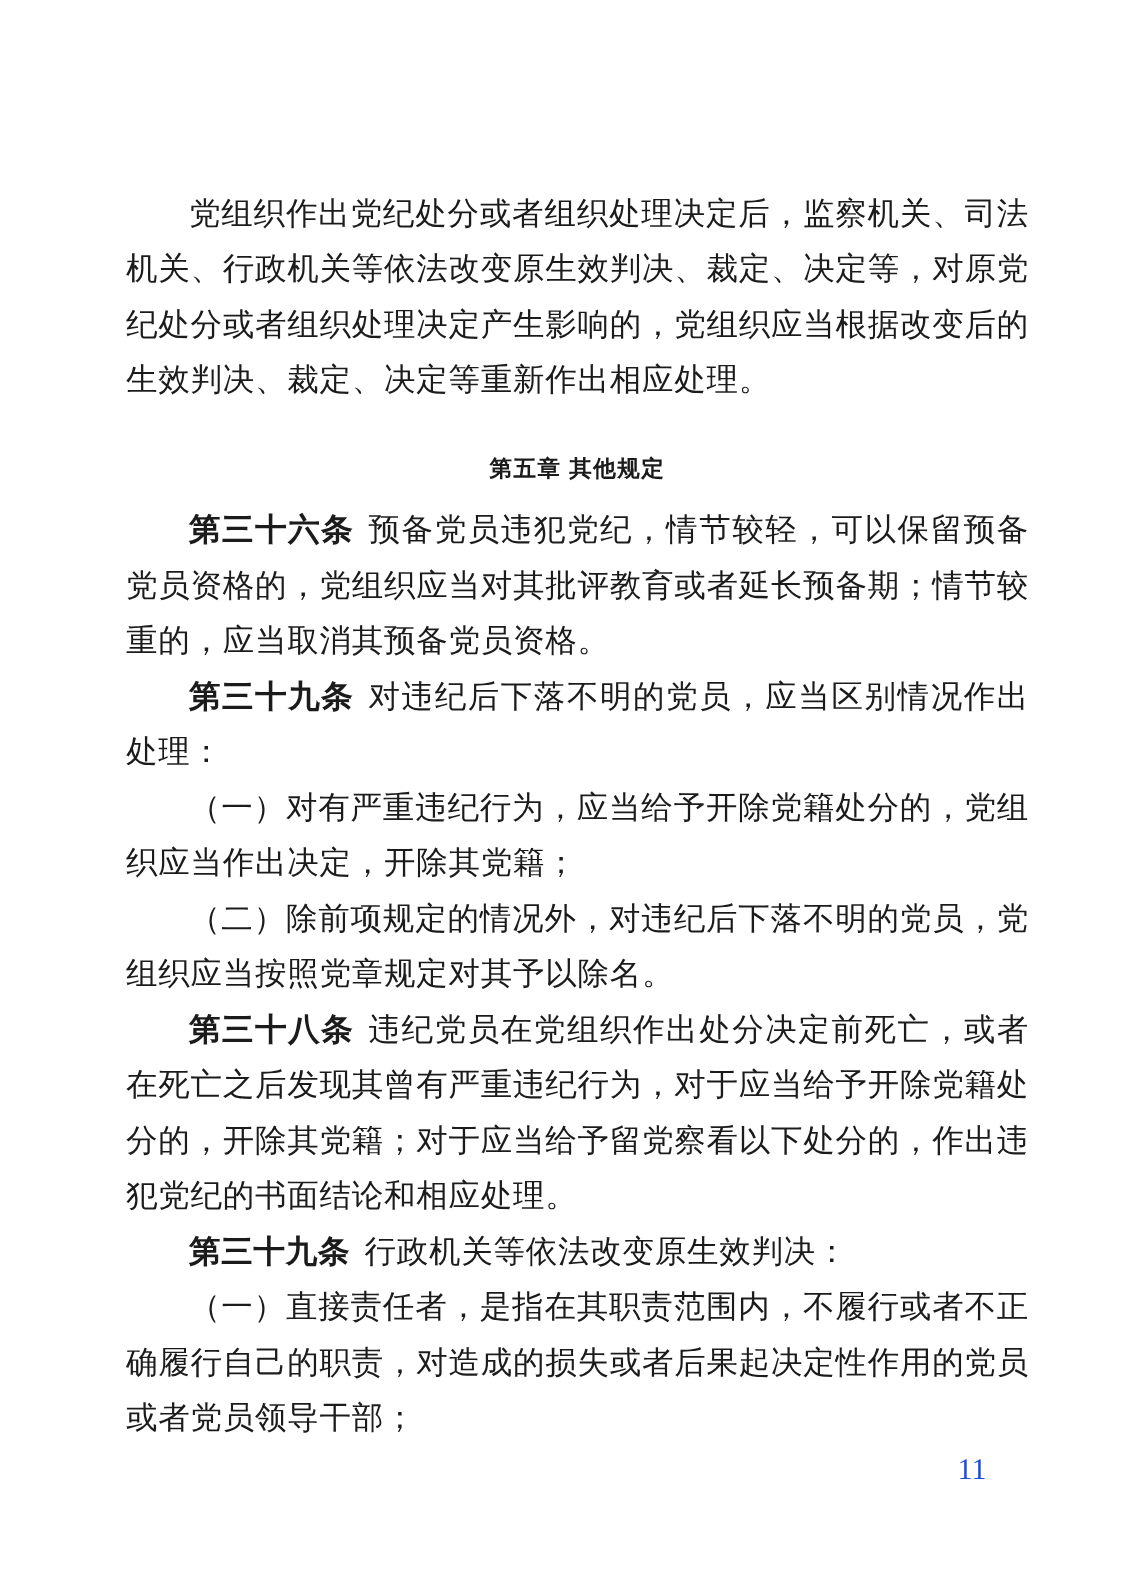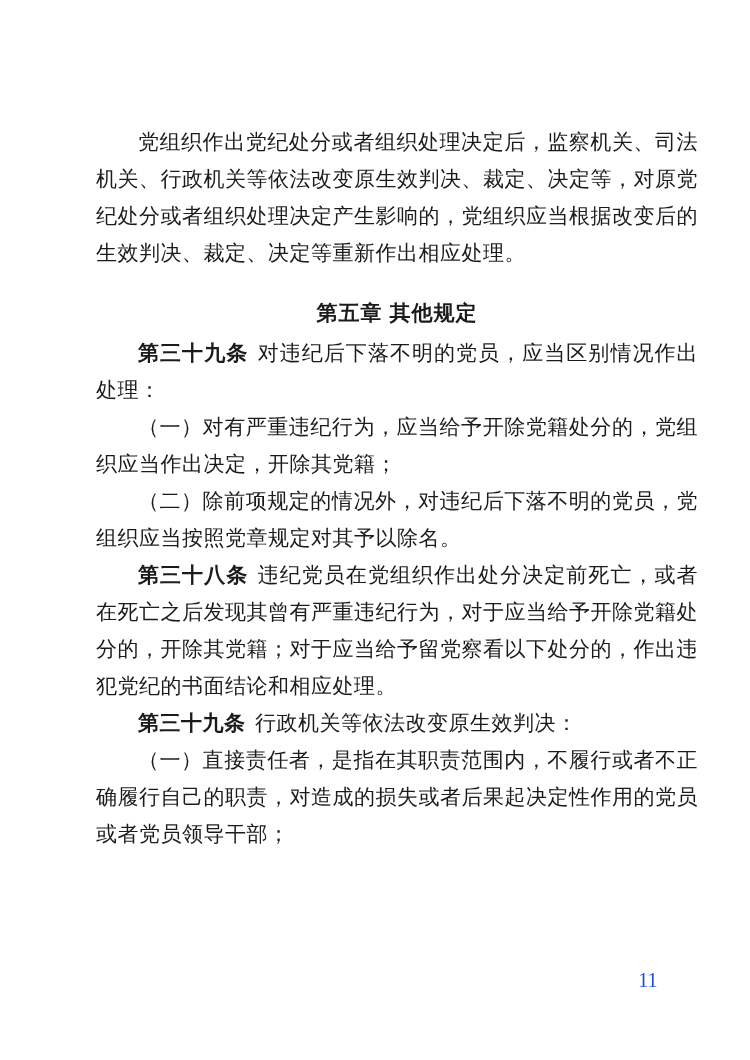--- a/index.html
+++ b/index.html
@@ -11,37 +11,37 @@
     position: relative;
     width: 750px;
     height: 1060px;
     background: #ffffff;
     overflow: hidden;
     font-family: "Liberation Serif", "DejaVu Serif", serif;
     color: #1b1b1b;
   }
   .content {
     position: absolute;
-    left: 96px;
+    left: 84px;
     top: 124px;
     width: 602px;
   }
   .para {
     margin: 0;
     font-size: 21px;
     line-height: 37px;
     text-align: justify;
     text-indent: 2em;
     letter-spacing: 0.5px;
   }
   .chapter-heading {
     margin: 22px 0 4px 0;
     font-family: "Liberation Sans", "DejaVu Sans", sans-serif;
     font-weight: bold;
-    font-size: 21px;
+    font-size: 15px;
     line-height: 37px;
     text-align: center;
     text-indent: 0;
     letter-spacing: 1px;
   }
   .lead {
     font-weight: bold;
     margin-right: 0.45em;
   }
   .page-number {
@@ -58,20 +58,21 @@
 </head>
 <body>
 
 <div class="page">
   <div class="content">
 
     <p class="para">党组织作出党纪处分或者组织处理决定后，监察机关、司法机关、行政机关等依法改变原生效判决、裁定、决定等，对原党纪处分或者组织处理决定产生影响的，党组织应当根据改变后的生效判决、裁定、决定等重新作出相应处理。</p>
 
     <h2 class="chapter-heading">第五章 其他规定</h2>
 
+    <p class="para"><span class="lead">第三十六条</span><span>预备党员违犯党纪，情节较轻，可以保留预备党员资格的，党组织应当对其批评教育或者延长预备期；情节较重的，应当取消其预备党员资格。</span></p>
 
     <p class="para"><span class="lead">第三十九条</span><span>对违纪后下落不明的党员，应当区别情况作出处理：</span></p>
 
     <p class="para">（一）对有严重违纪行为，应当给予开除党籍处分的，党组织应当作出决定，开除其党籍；</p>
 
     <p class="para">（二）除前项规定的情况外，对违纪后下落不明的党员，党组织应当按照党章规定对其予以除名。</p>
 
     <p class="para"><span class="lead">第三十八条</span><span>违纪党员在党组织作出处分决定前死亡，或者在死亡之后发现其曾有严重违纪行为，对于应当给予开除党籍处分的，开除其党籍；对于应当给予留党察看以下处分的，作出违犯党纪的书面结论和相应处理。</span></p>
 
     <p class="para"><span class="lead">第三十九条</span><span>行政机关等依法改变原生效判决：</span></p>

